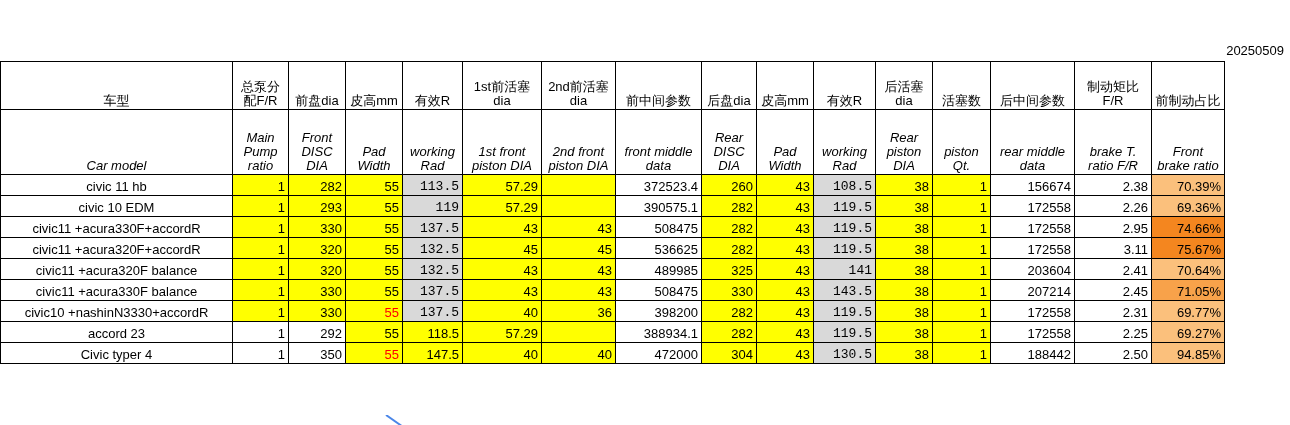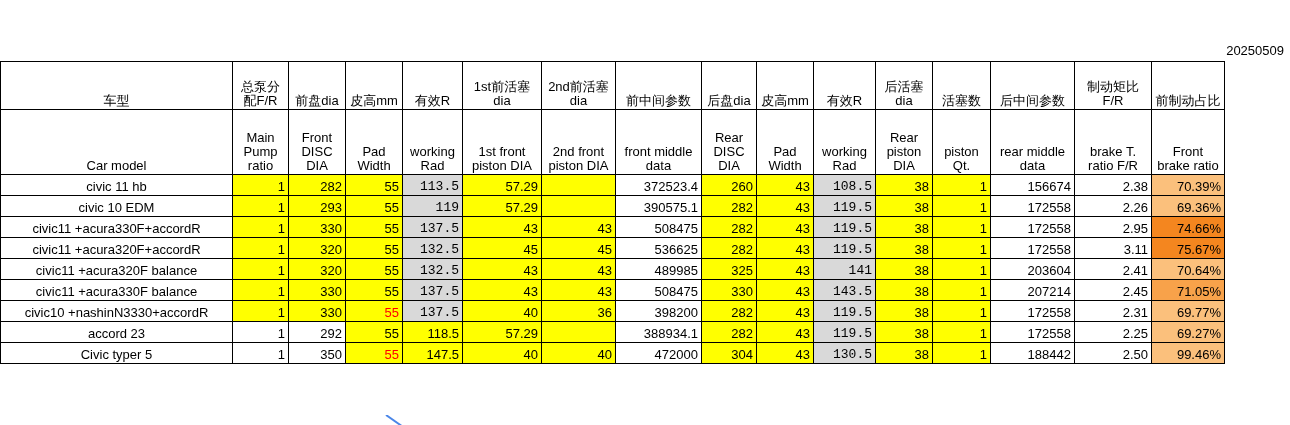--- a/index.html
+++ b/index.html
@@ -39,21 +39,21 @@
     padding: 1px 3px;
     vertical-align: bottom;
     overflow: hidden;
     white-space: normal;
     font-weight: normal;
     line-height: 1.08;
   }
   td.num { text-align: right; }
   td.txt { text-align: center; }
   .hdr-cn { vertical-align: top; }
-  .hdr-en { vertical-align: bottom; }
+  .hdr-en { vertical-align: bottom; font-style: italic; }
   .yellow { background: #ffff00; }
   .grey { background: #d9d9d9; font-family: Liberation Mono, monospace; }
   .orange-light { background: #fbc07c; }
   .orange-mid { background: #f8a24a; }
   .orange-dark { background: #f4861f; }
   .white { background: #ffffff; }
   .redtext { color: #ff0000; }
   .callout {
     position: absolute;
     left: 386px;
@@ -307,36 +307,36 @@
         <td class="num yellow">43</td>
         <td class="num grey">119.5</td>
         <td class="num yellow">38</td>
         <td class="num yellow">1</td>
         <td class="num white">172558</td>
         <td class="num white">2.25</td>
         <td class="num orange-light">69.27%</td>
       </tr>
 
       <tr style="height:21px">
-        <td class="txt">Civic typer 5</td>
+        <td class="txt">Civic typer 4</td>
         <td class="num white">1</td>
         <td class="num white">350</td>
         <td class="num yellow redtext">55</td>
         <td class="num yellow">147.5</td>
         <td class="num yellow">40</td>
         <td class="num yellow">40</td>
         <td class="num white">472000</td>
         <td class="num yellow">304</td>
         <td class="num yellow">43</td>
         <td class="num grey">130.5</td>
         <td class="num yellow">38</td>
         <td class="num yellow">1</td>
         <td class="num white">188442</td>
         <td class="num white">2.50</td>
-        <td class="num orange-light">99.46%</td>
+        <td class="num orange-light">94.85%</td>
       </tr>
     </tbody>
   </table>
 
   <svg class="leader" viewBox="0 0 60 28">
     <line x1="6" y1="0" x2="46" y2="28" stroke="#4a86e8" stroke-width="2"></line>
   </svg>
 
   <div class="callout">
     <span>not sure</span>

